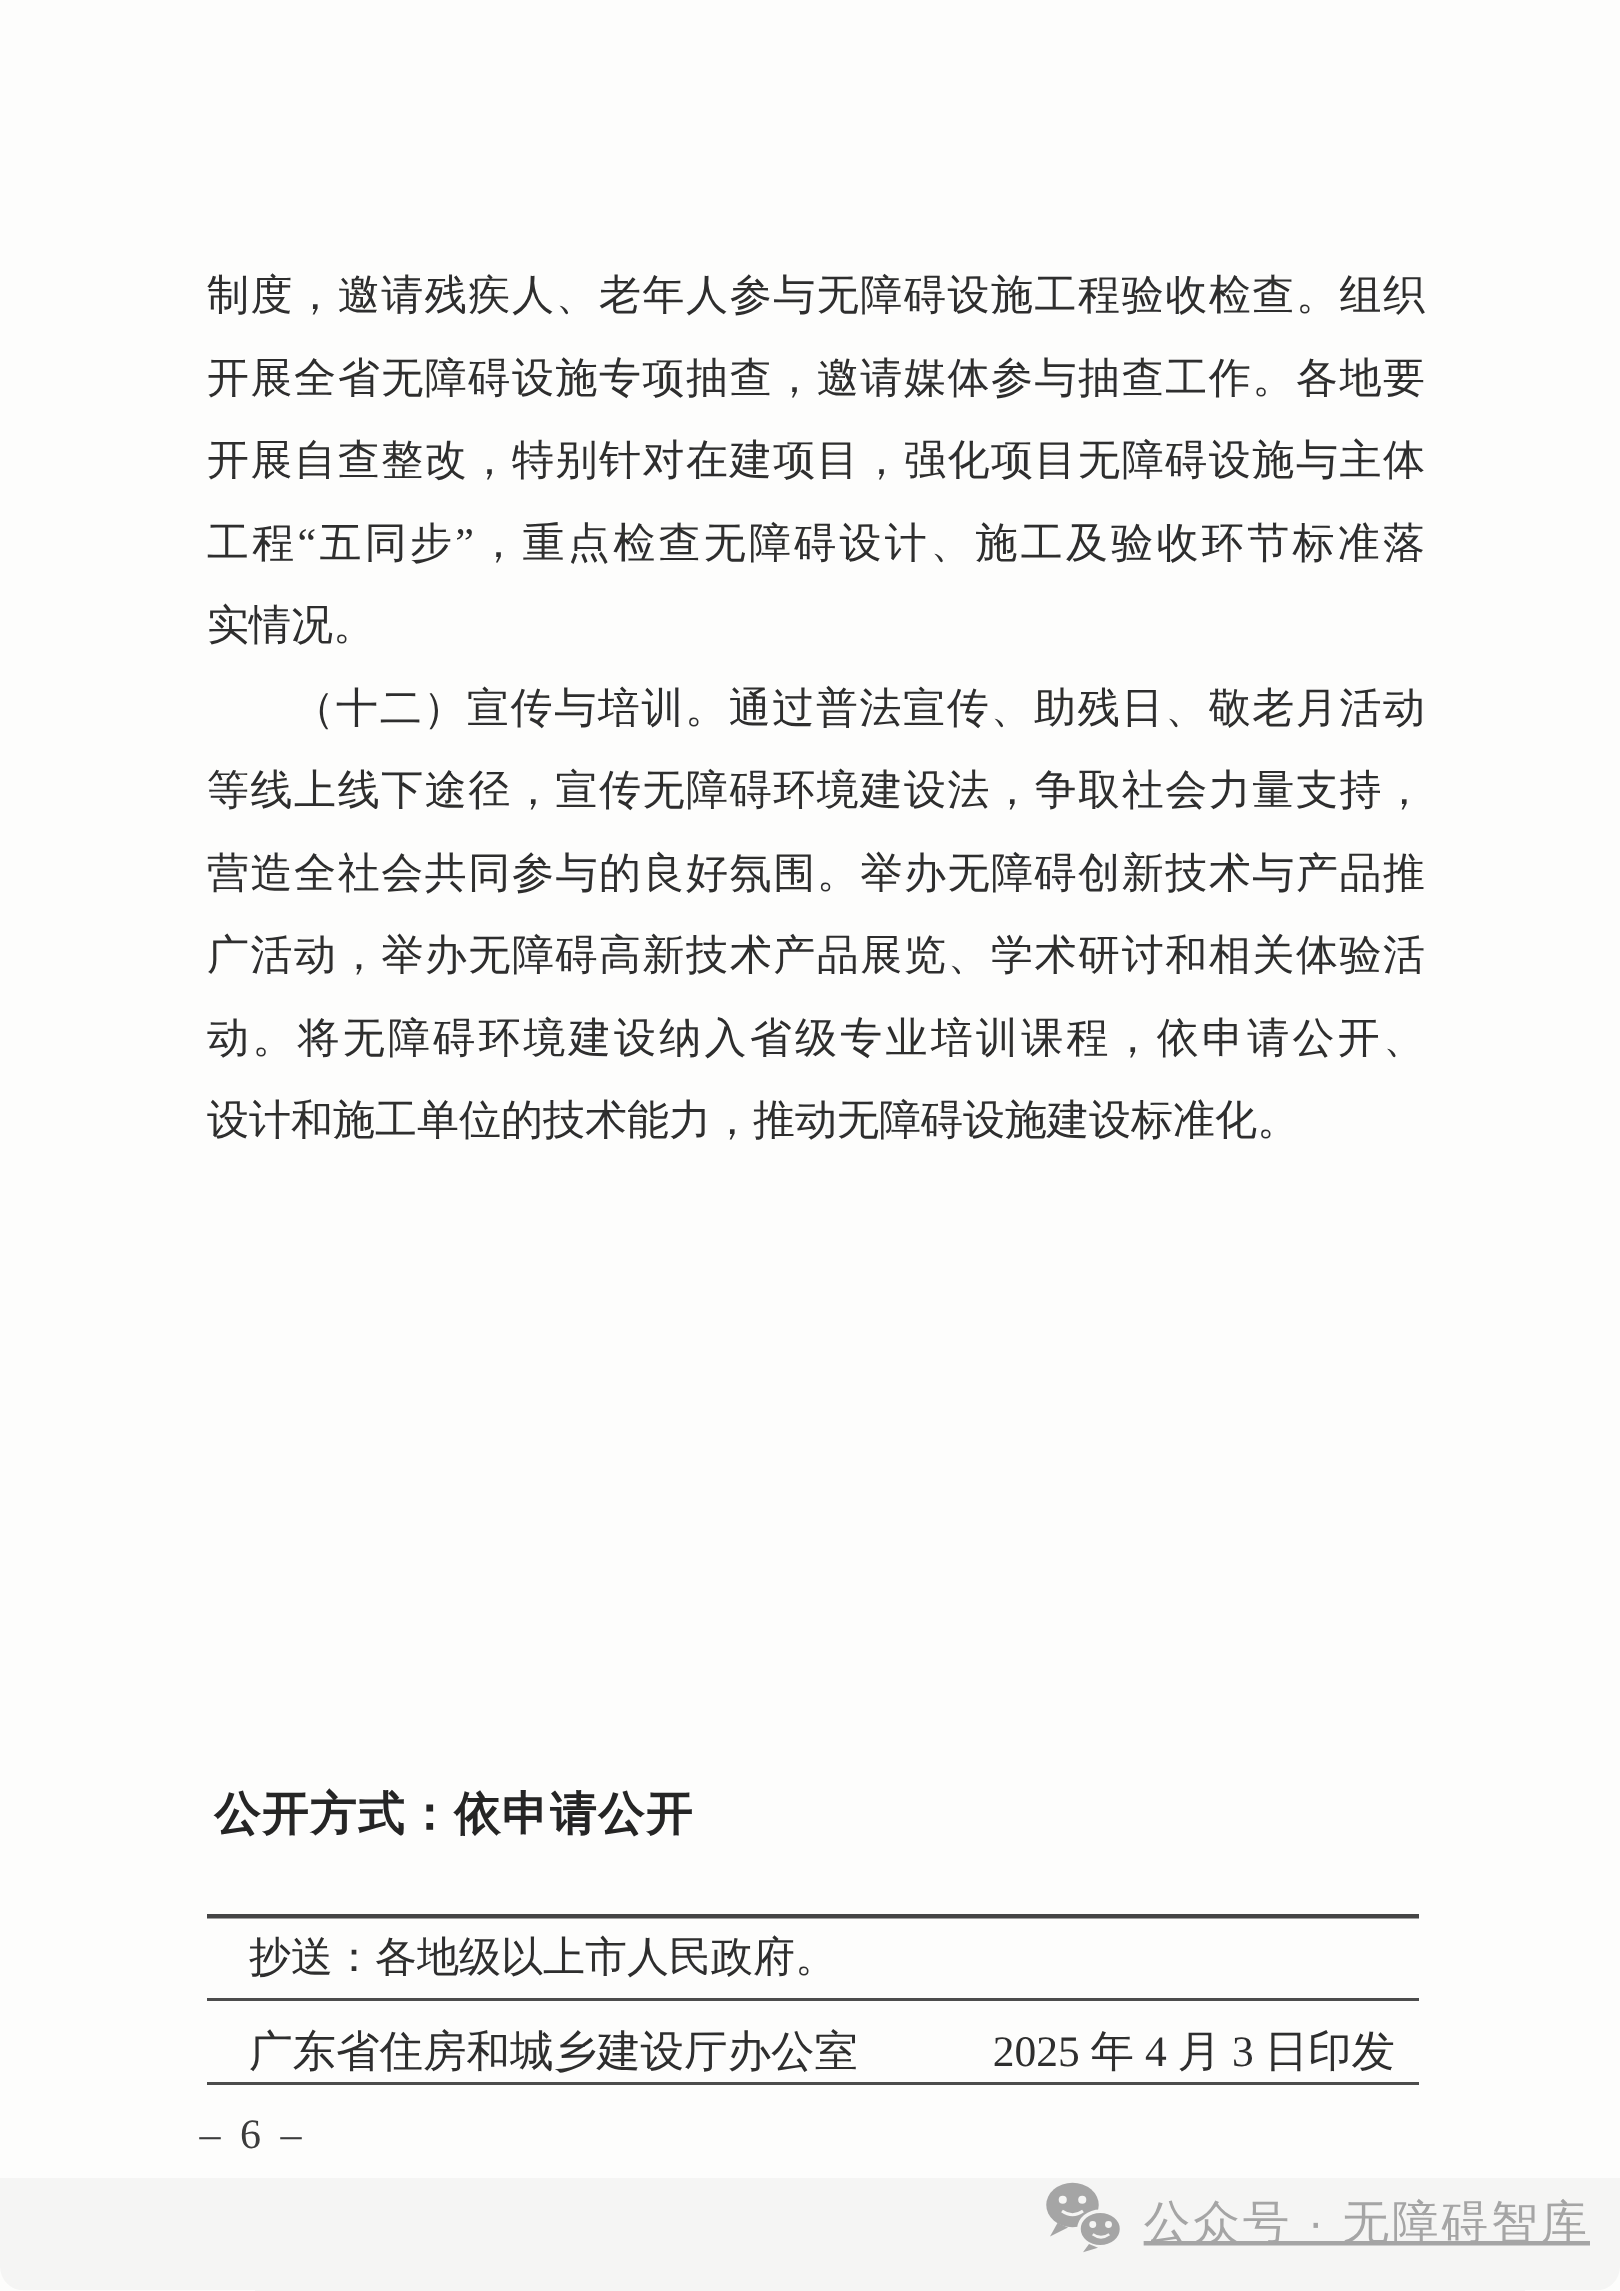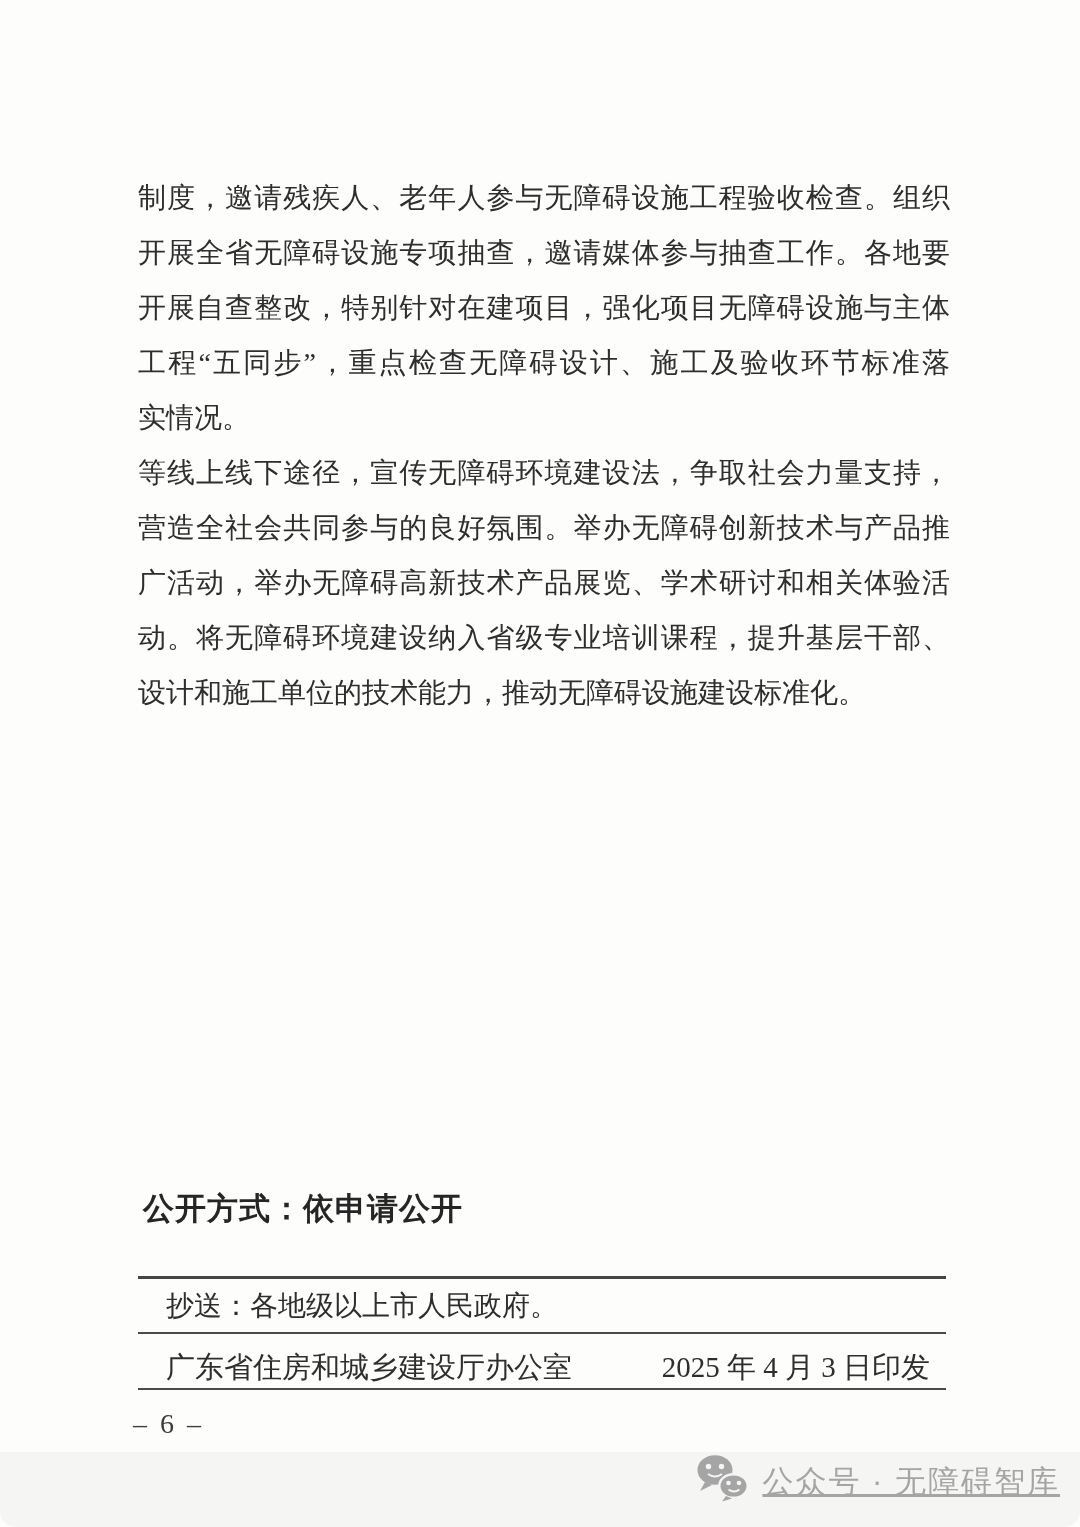--- a/index.html
+++ b/index.html
@@ -110,24 +110,25 @@
 <div class="page">
 
   <div class="bottom-shade"></div>
 
   <div class="body-text">
     <div class="bodyline">制度，邀请残疾人、老年人参与无障碍设施工程验收检查。组织</div>
     <div class="bodyline">开展全省无障碍设施专项抽查，邀请媒体参与抽查工作。各地要</div>
     <div class="bodyline">开展自查整改，特别针对在建项目，强化项目无障碍设施与主体</div>
     <div class="bodyline">工程“五同步”，重点检查无障碍设计、施工及验收环节标准落</div>
     <div class="bodyline short">实情况。</div>
+    <div class="bodyline indent">（十二）宣传与培训。通过普法宣传、助残日、敬老月活动</div>
     <div class="bodyline">等线上线下途径，宣传无障碍环境建设法，争取社会力量支持，</div>
     <div class="bodyline">营造全社会共同参与的良好氛围。举办无障碍创新技术与产品推</div>
     <div class="bodyline">广活动，举办无障碍高新技术产品展览、学术研讨和相关体验活</div>
-    <div class="bodyline">动。将无障碍环境建设纳入省级专业培训课程，提升基层干部、</div>
+    <div class="bodyline">动。将无障碍环境建设纳入省级专业培训课程，依申请公开、</div>
     <div class="bodyline short">设计和施工单位的技术能力，推动无障碍设施建设标准化。</div>
   </div>
 
   <div class="disclosure">公开方式：依申请公开</div>
 
   <div class="footer">
     <div class="cc-row">抄送：各地级以上市人民政府。</div>
     <div class="issuer-row">
       <span>广东省住房和城乡建设厅办公室</span>
       <span>2025 年 4 月 3 日印发</span>

